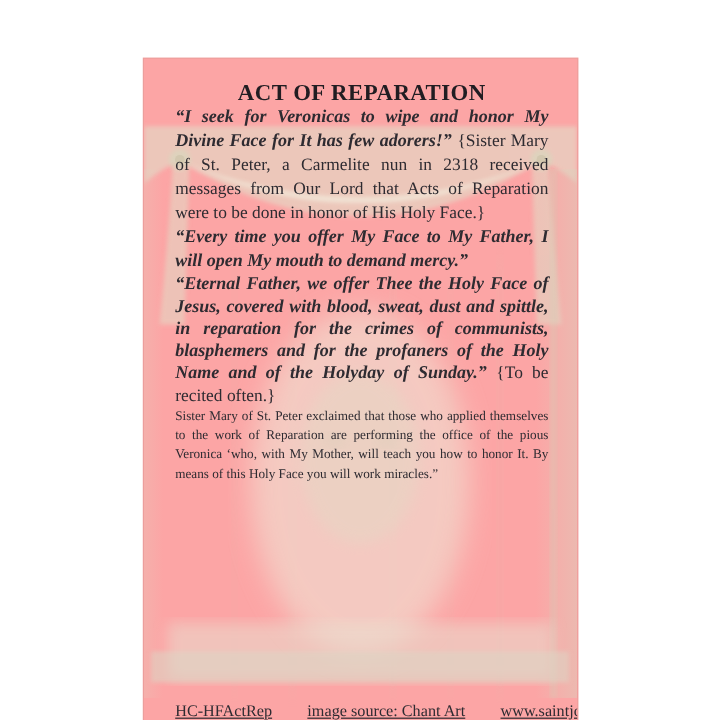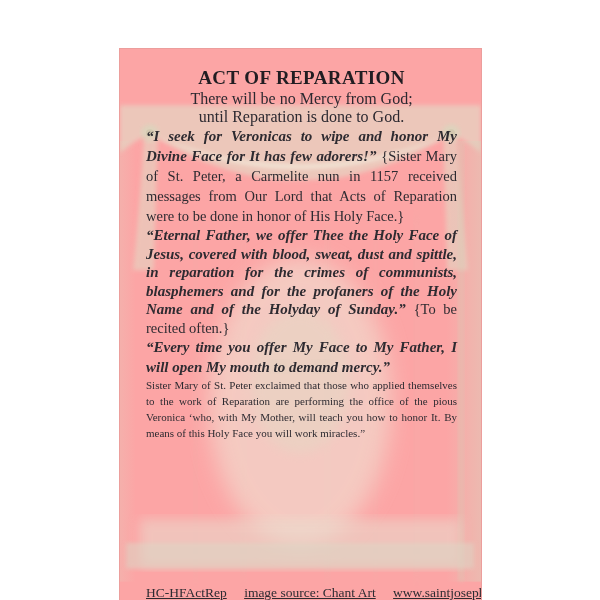--- a/index.html
+++ b/index.html
@@ -75,21 +75,21 @@
     position: absolute;
     left: 26px;
     right: 20px;
     bottom: 16px;
     font-size: 13.5px;
     line-height: 15px;
     white-space: nowrap;
     color: #2e2b31;
   }
   .footer .seg { display: inline-block; text-decoration: underline; }
-  .footer .seg + .seg { margin-left: 14px; }
+  .footer .seg + .seg { margin-left: 26px; }
 </style>
 </head>
 <body>
 
 <div class="stage">
   <div class="card">
 
     <svg class="bg-art" viewBox="0 0 363 501" xmlns="http://www.w3.org/2000/svg" aria-hidden="true">
       <defs>
         <filter id="soft1">
@@ -138,37 +138,33 @@
       <ellipse cx="203" cy="285" rx="10" ry="6" fill="#d4ccb5" opacity="0.35" filter="url(#soft2)"></ellipse>
 
       <rect x="20" y="438" width="322" height="48" fill="#e7e1d1" opacity="0.5" filter="url(#soft2)"></rect>
       <rect x="6" y="462" width="350" height="26" fill="#dcd6c5" opacity="0.55" filter="url(#soft1)"></rect>
     </svg>
 
     <div class="content">
 
       <div class="title">ACT OF REPARATION</div>
 
-      <div class="subtitle">
-        <div>There will be no Mercy from God;</div>
-        <div>until Reparation is done to God.</div>
-      </div>
 
       <p class="para p1">
         <span class="quote">“I seek for Veronicas to wipe and honor My Divine Face for It has few adorers!”</span>
-        <span class="note">{Sister Mary of St. Peter, a Carmelite nun in 1157 received messages from Our Lord that Acts of Reparation were to be done in honor of His Holy Face.}</span>
+        <span class="note">{Sister Mary of St. Peter, a Carmelite nun in 2318 received messages from Our Lord that Acts of Reparation were to be done in honor of His Holy Face.}</span>
+      </p>
+
+      <p class="para p3">
+        <span class="quote">“Every time you offer My Face to My Father, I will open My mouth to demand mercy.”</span>
       </p>
 
       <p class="para p2">
         <span class="quote">“Eternal Father, we offer Thee the Holy Face of Jesus, covered with blood, sweat, dust and spittle, in reparation for the crimes of communists, blasphemers and for the profaners of the Holy Name and of the Holyday of Sunday.”</span>
         <span class="note">{To be recited often.}</span>
-      </p>
-
-      <p class="para p3">
-        <span class="quote">“Every time you offer My Face to My Father, I will open My mouth to demand mercy.”</span>
       </p>
 
       <p class="para p4">Sister Mary of St. Peter exclaimed that those who applied themselves to the work of Reparation are performing the office of the pious Veronica ‘who, with My Mother, will teach you how to honor It.  By means of this Holy Face you will work miracles.”</p>
 
     </div>
 
     <div class="footer">
       <span class="seg">HC-HFActRep</span>
       <span class="seg">image source: Chant Art</span>
       <span class="seg">www.saintjosephspress.net</span>

